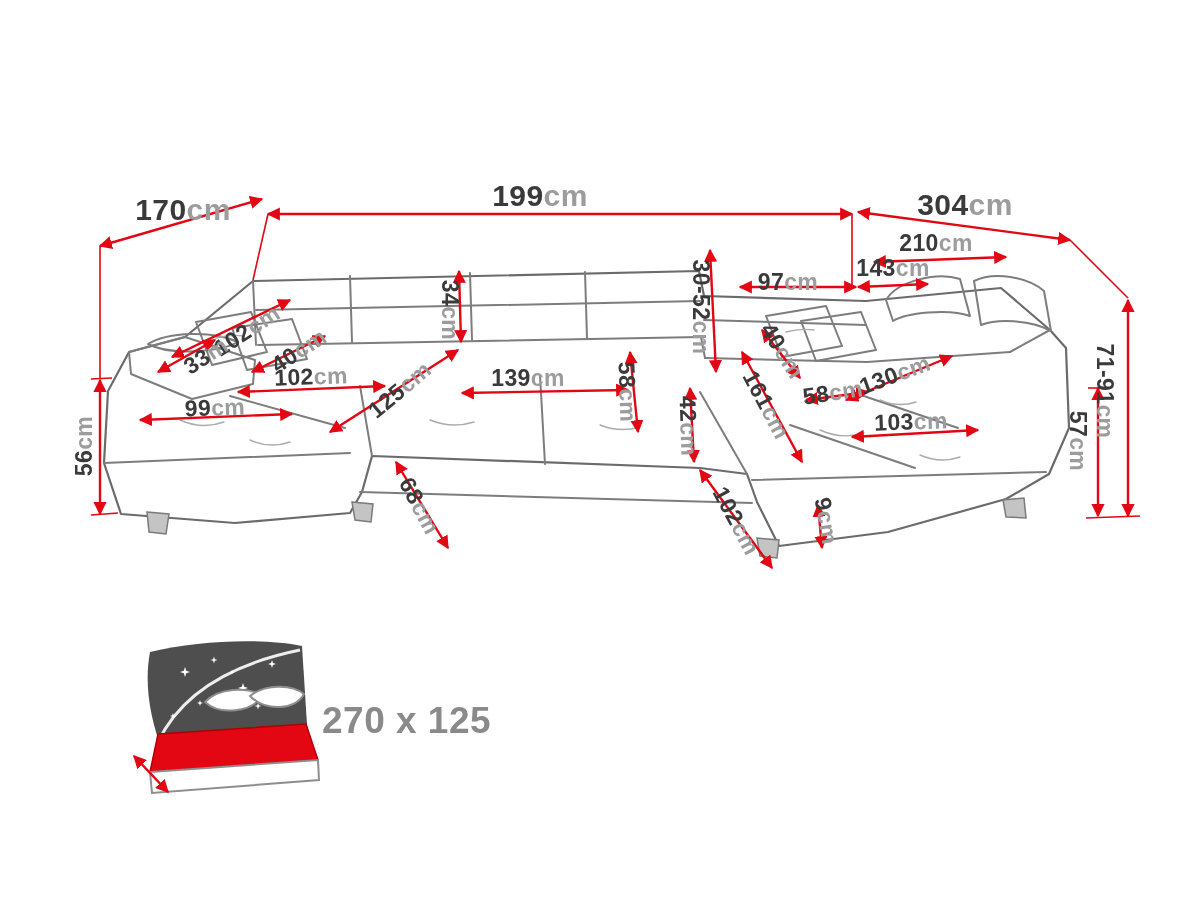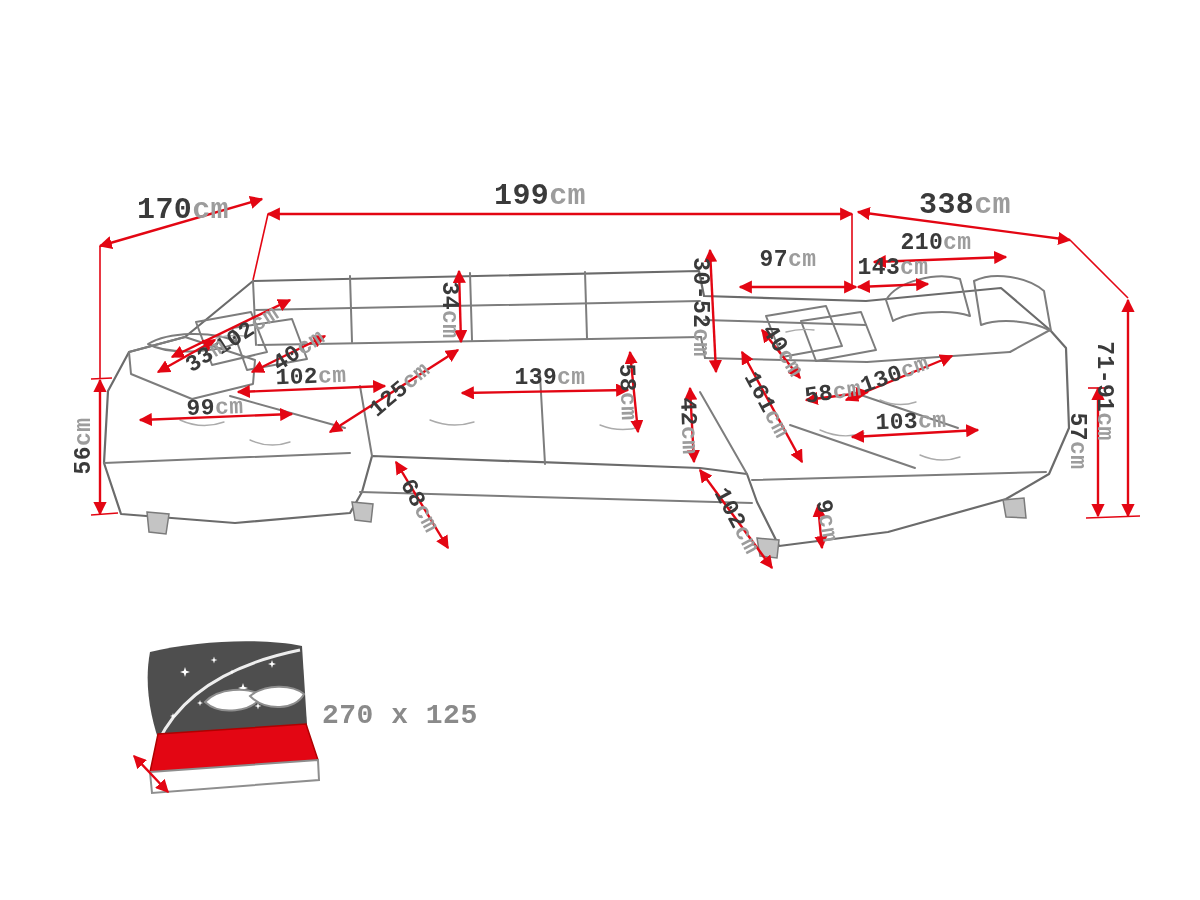--- a/index.html
+++ b/index.html
@@ -1,38 +1,38 @@
 <!DOCTYPE html>
 <html style="--dimension-red: #e30613; --text-dark: #3a3a3a; --unit-gray: #9c9c9c; --bed-gray: #8a8a8a; --mattress-red: #e30613; --headboard-gray: #4e4e4e;"><head>
 <meta charset="utf-8">
 <style>
   html,body{margin:0;padding:0;background:#ffffff;}
   .stage{position:relative;width:1200px;height:900px;background:#fff;overflow:hidden;
-         font-family:Liberation Mono, monospace;}
+         font-family:Liberation Sans, sans-serif;}
   svg{position:absolute;left:0;top:0;}
   
   .sofa{fill:none;stroke:#7d7d7d;stroke-width:2;stroke-linejoin:round;stroke-linecap:round;}
   .sofa-fill{fill:#ffffff;stroke:#6b6b6b;stroke-width:2.2;stroke-linejoin:round;}
   .tuft{fill:none;stroke:#ababab;stroke-width:1.4;stroke-linecap:round;}
   .leg{fill:#c4c4c4;stroke:#7b7b7b;stroke-width:1.5;}
   .red{stroke:var(--dimension-red,#e30613);stroke-width:2.4;fill:none;
        marker-start:url(#ar);marker-end:url(#ar);}
   .redthin{stroke:var(--dimension-red,#e30613);stroke-width:1.6;fill:none;}
   .hb{fill:var(--headboard-gray,#4e4e4e);stroke:none;}
   .mattress{fill:var(--mattress-red,#e30613);stroke:#b00000;stroke-width:1.5;}
   .bedbase{fill:#ffffff;stroke:#8e8e8e;stroke-width:2;}
   .pillow{fill:#ffffff;stroke:#8e8e8e;stroke-width:2;}
   .star{fill:#ffffff;}
   .swoosh{fill:none;stroke:rgba(255,255,255,.9);stroke-width:3;}
   
   .dim{position:absolute;font-weight:bold;white-space:nowrap;font-size:23px;
        color:var(--text-dark,#3a3a3a);letter-spacing:.4px;transform-origin:center;}
   .dim .unit{color:var(--unit-gray,#9c9c9c);}
   .size-l{font-size:30px;}
-  .bed-label{position:absolute;font-weight:bold;font-size:28px;color:var(--bed-gray,#8a8a8a);
+  .bed-label{position:absolute;font-weight:bold;font-size:37px;color:var(--bed-gray,#8a8a8a);
              letter-spacing:.5px;}
 </style>
 </head>
 <body>
 
 <div class="stage">
 
   <svg width="1200" height="900" viewBox="0 0 1200 900">
     <defs>
       <marker id="ar" viewBox="0 0 10 10" refX="9" refY="5" markerWidth="5.5" markerHeight="5.5" orient="auto-start-reverse">
@@ -168,26 +168,26 @@
     </g>
   </svg>
 
   <div class="dim size-l" style="left:183px;top:210px;transform:translate(-50%,-50%)">
     <span class="val">170</span><span class="unit">cm</span>
   </div>
   <div class="dim size-l" style="left:540px;top:196px;transform:translate(-50%,-50%)">
     <span class="val">199</span><span class="unit">cm</span>
   </div>
   <div class="dim size-l" style="left:965px;top:205px;transform:translate(-50%,-50%)">
-    <span class="val">338</span><span class="unit">cm</span>
+    <span class="val">304</span><span class="unit">cm</span>
   </div>
   <div class="dim" style="left:936px;top:243px;transform:translate(-50%,-50%)">
     <span class="val">210</span><span class="unit">cm</span>
   </div>
-  <div class="dim" style="left:788px;top:260px;transform:translate(-50%,-50%)">
+  <div class="dim" style="left:788px;top:282px;transform:translate(-50%,-50%)">
     <span class="val">97</span><span class="unit">cm</span>
   </div>
   <div class="dim" style="left:893px;top:268px;transform:translate(-50%,-50%)">
     <span class="val">143</span><span class="unit">cm</span>
   </div>
   <div class="dim" style="left:700px;top:307px;transform:translate(-50%,-50%) rotate(90deg)">
     <span class="val">30-52</span><span class="unit">cm</span>
   </div>
   <div class="dim" style="left:449px;top:310px;transform:translate(-50%,-50%) rotate(90deg)">
     <span class="val">34</span><span class="unit">cm</span>
@@ -200,21 +200,21 @@
   </div>
   <div class="dim" style="left:299px;top:351px;transform:translate(-50%,-50%) rotate(-33deg)">
     <span class="val">40</span><span class="unit">cm</span>
   </div>
   <div class="dim" style="left:311px;top:377px;transform:translate(-50%,-50%) rotate(-2deg)">
     <span class="val">102</span><span class="unit">cm</span>
   </div>
   <div class="dim" style="left:400px;top:390px;transform:translate(-50%,-50%) rotate(-40deg)">
     <span class="val">125</span><span class="unit">cm</span>
   </div>
-  <div class="dim" style="left:550px;top:378px;transform:translate(-50%,-50%)">
+  <div class="dim" style="left:528px;top:378px;transform:translate(-50%,-50%)">
     <span class="val">139</span><span class="unit">cm</span>
   </div>
   <div class="dim" style="left:627px;top:392px;transform:translate(-50%,-50%) rotate(88deg)">
     <span class="val">58</span><span class="unit">cm</span>
   </div>
   <div class="dim" style="left:215px;top:408px;transform:translate(-50%,-50%) rotate(-2deg)">
     <span class="val">99</span><span class="unit">cm</span>
   </div>
   <div class="dim" style="left:84px;top:446px;transform:translate(-50%,-50%) rotate(-90deg)">
     <span class="val">56</span><span class="unit">cm</span>

